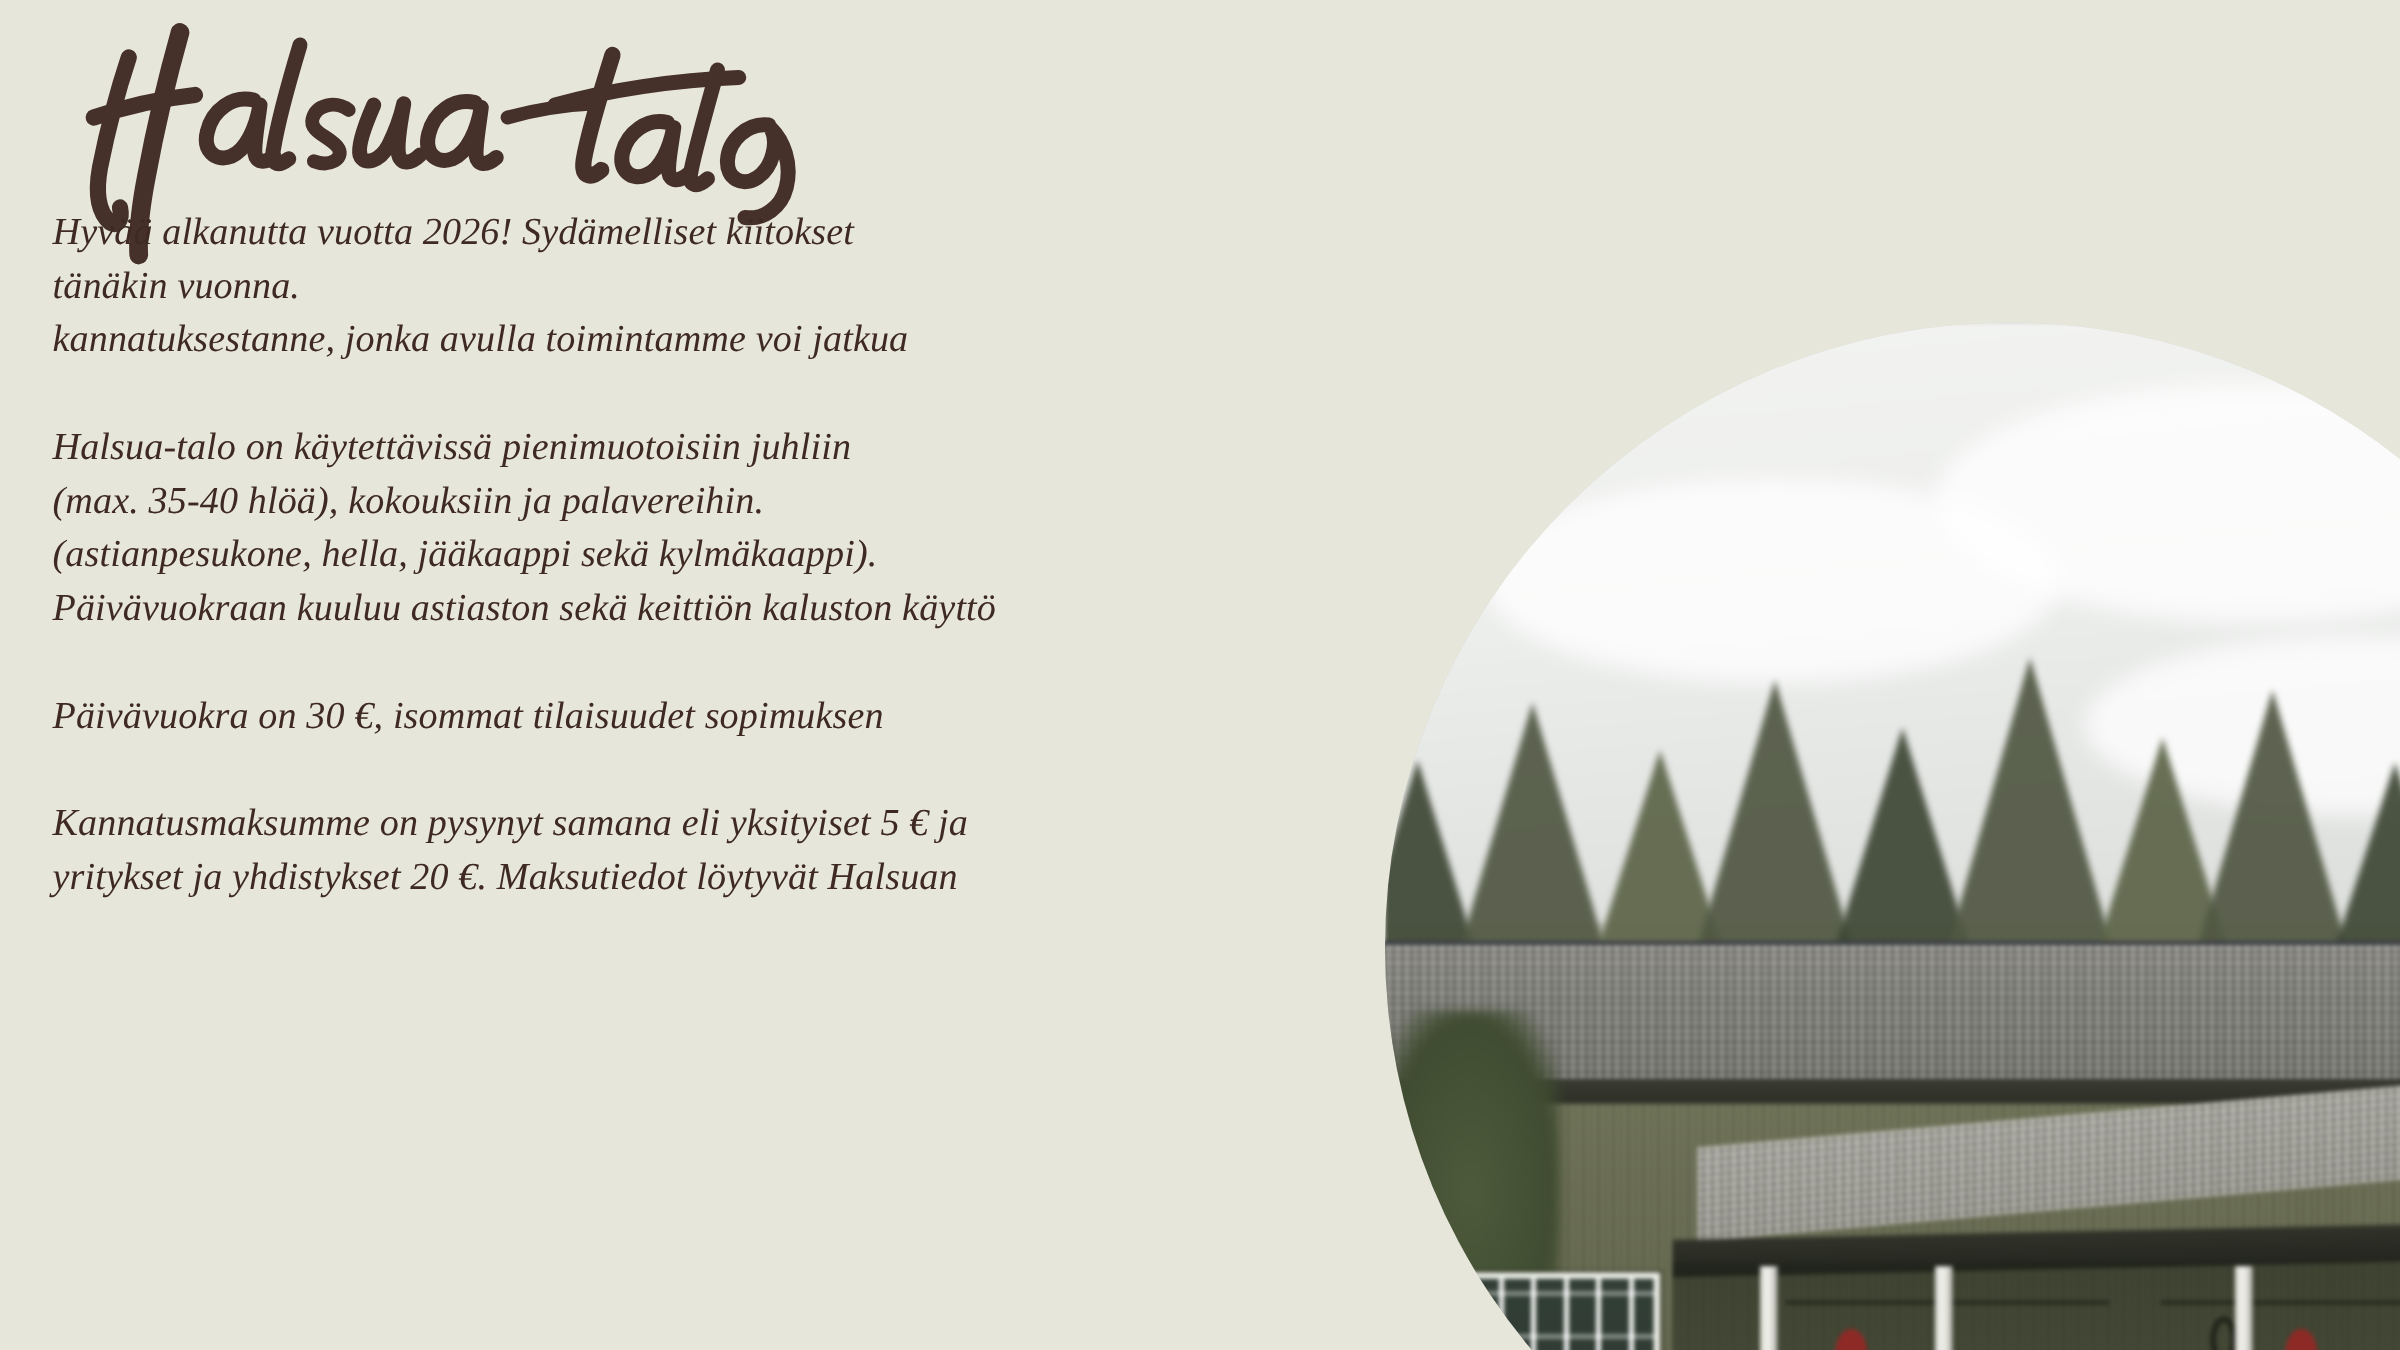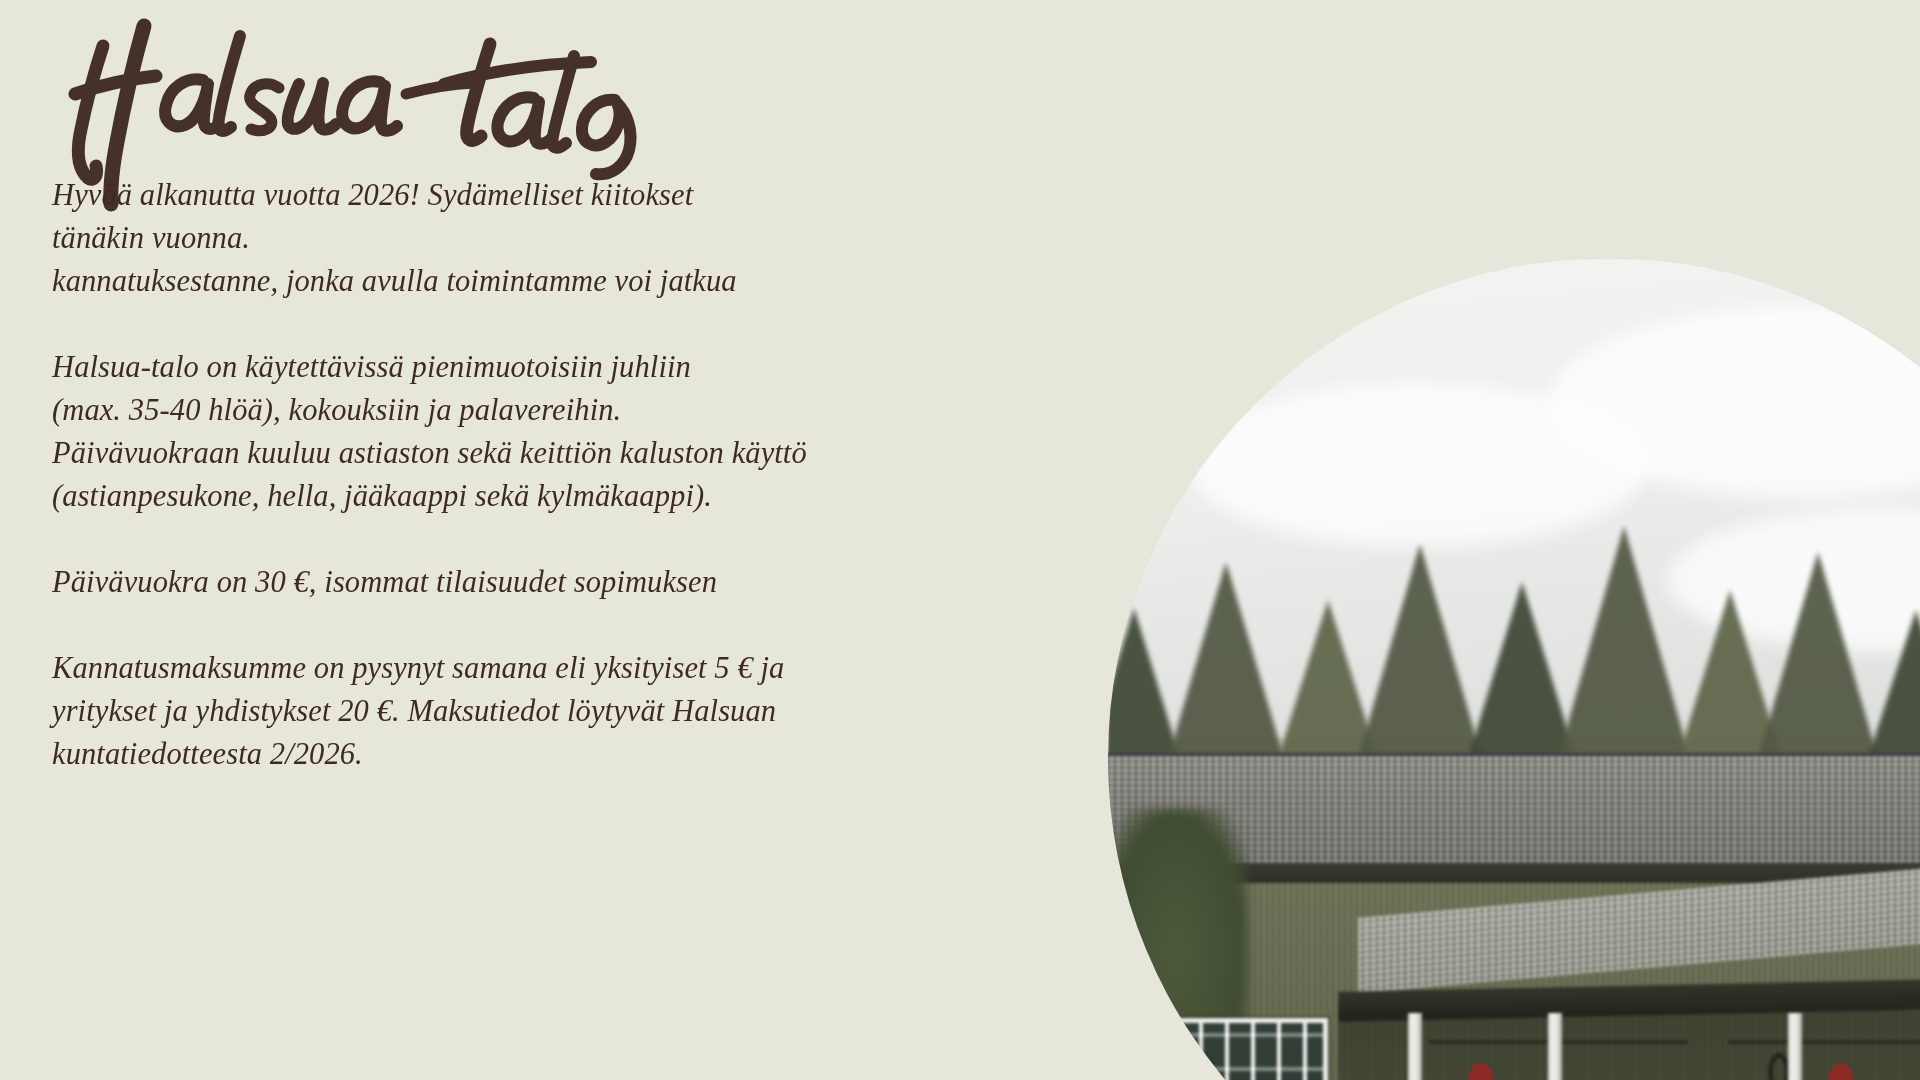--- a/index.html
+++ b/index.html
@@ -137,21 +137,21 @@
     position:absolute;
     left:38px; top:160px;
     width:860px;
     color:#3e2a22;
     font-family:"Liberation Serif", serif;
     font-style:italic;
     font-size:30.5px;
     line-height:43px;
     letter-spacing:.1px;
   }
-  .body-text p { margin:14px; }
+  .body-text p { margin:4px; }
   .body-text p + p { margin-top:43px; }
   .body-text .ln { display:block; white-space:pre; }
 </style>
 </head>
 <body>
 
 <div id="poster">
 
   <div class="photo-circle">
     <div class="blurwrap">
@@ -242,26 +242,25 @@
 
   <div class="body-text">
     <p>
       <span class="ln">Hyvää alkanutta vuotta 2026! Sydämelliset kiitokset</span>
       <span class="ln">tänäkin vuonna.</span>
       <span class="ln">kannatuksestanne, jonka avulla toimintamme voi jatkua</span>
     </p>
     <p>
       <span class="ln">Halsua-talo on käytettävissä pienimuotoisiin juhliin</span>
       <span class="ln">(max. 35-40 hlöä), kokouksiin ja palavereihin.</span>
+      <span class="ln">(astianpesukone, hella, jääkaappi sekä kylmäkaappi).</span>
       <span class="ln">Päivävuokraan kuuluu astiaston sekä keittiön kaluston käyttö</span>
-      <span class="ln">(astianpesukone, hella, jääkaappi sekä kylmäkaappi).</span>
     </p>
     <p>
       <span class="ln">Päivävuokra on 30 €, isommat tilaisuudet sopimuksen</span>
     </p>
     <p>
       <span class="ln">Kannatusmaksumme on pysynyt samana eli yksityiset 5 € ja</span>
       <span class="ln">yritykset ja yhdistykset 20 €. Maksutiedot löytyvät Halsuan</span>
-      <span class="ln">kuntatiedotteesta 2/2026.</span>
     </p>
   </div>
 
 </div>
 
 </body></html>

